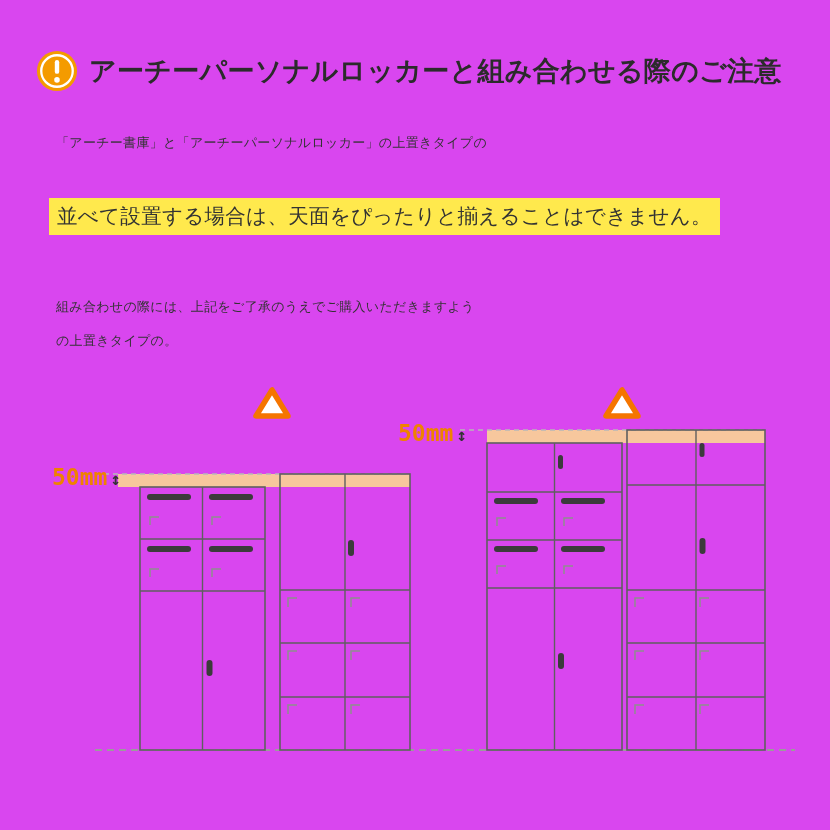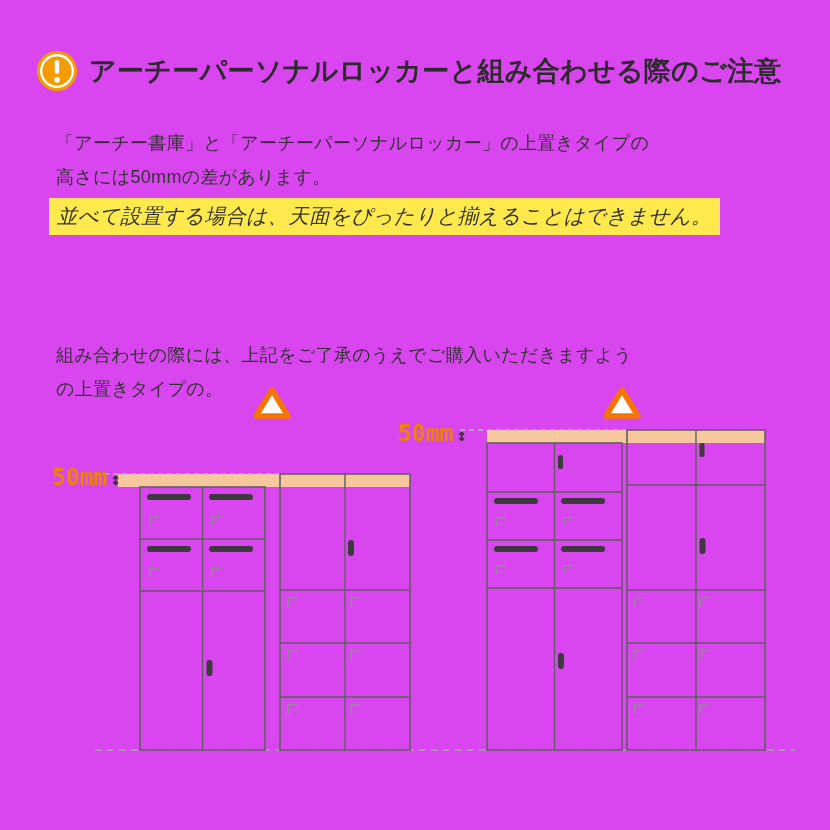--- a/index.html
+++ b/index.html
@@ -4,25 +4,25 @@
 <style>
   html,body{margin:0;padding:0;background:#fff;}
   .page{
     position:relative;width:830px;height:830px;background:#d946ef;overflow:hidden;
     font-family:"Liberation Sans","DejaVu Sans",sans-serif;color:#333;
   }
   .header{position:absolute;top:50px;left:36px;display:flex;align-items:center;}
   .warn{width:42px;height:42px;flex:0 0 auto;margin-right:11px;}
   .title{font-size:27px;font-weight:700;color:#2b2b2b;letter-spacing:.3px;white-space:nowrap;}
 
-  .para{position:absolute;left:56px;font-size:18px;line-height:34px;color:#333;letter-spacing:.3px;}
+  .para{position:absolute;left:56px;font-size:13px;line-height:34px;color:#333;letter-spacing:.3px;}
   .p1{top:126px;}
-  .p2{top:290px;margin-top:48px;}
+  .p2{top:290px;}
   .hl{position:absolute;top:198px;left:49px;font-size:20.5px;color:#333;letter-spacing:.3px;}
-  .hl .line{display:table;background:#ffe94d;padding:4px 8px 5px 8px;margin-bottom:22px;white-space:nowrap;font-style:italic;}
+  .hl .line{display:table;background:#ffe94d;padding:4px 8px 5px 8px;margin-bottom:22px;white-space:nowrap;}
 
   .diagram{position:absolute;top:385px;left:0;}
 
   .box{fill:none;stroke:#5f5f5f;stroke-width:1.6;}
   .cab line{stroke:#5f5f5f;stroke-width:1.4;}
   .handle{fill:#3b3b3b;}
   .lock{fill:#3b3b3b;}
   .bk{fill:none;stroke:#8f8f8f;stroke-width:1.5;}
   .band{fill:#f7c79d;}
   .dash{stroke:#b8b8b8;stroke-width:1.6;stroke-dasharray:5 4;fill:none;}
@@ -43,21 +43,20 @@
       <g>
         <rect x="19.7" y="10.5" width="4.6" height="14.5" rx="2.3" fill="#ffffff"></rect>
         <circle cx="22" cy="31.3" r="2.9" fill="#ffffff"></circle>
       </g>
     </svg>
     <div class="title">アーチーパーソナルロッカーと組み合わせる際のご注意</div>
   </div>
 
   <div class="para p1">
     <div>「アーチー書庫」と「アーチーパーソナルロッカー」の上置きタイプの</div>
-    <div>高さには50mmの差があります。</div>
   </div>
 
   <div class="hl">
     <div class="line">並べて設置する場合は、天面をぴったりと揃えることはできません。</div>
   </div>
 
   <div class="para p2">
     <div>組み合わせの際には、上記をご了承のうえでご購入いただきますよう</div>
     <div>の上置きタイプの。</div>
   </div>

